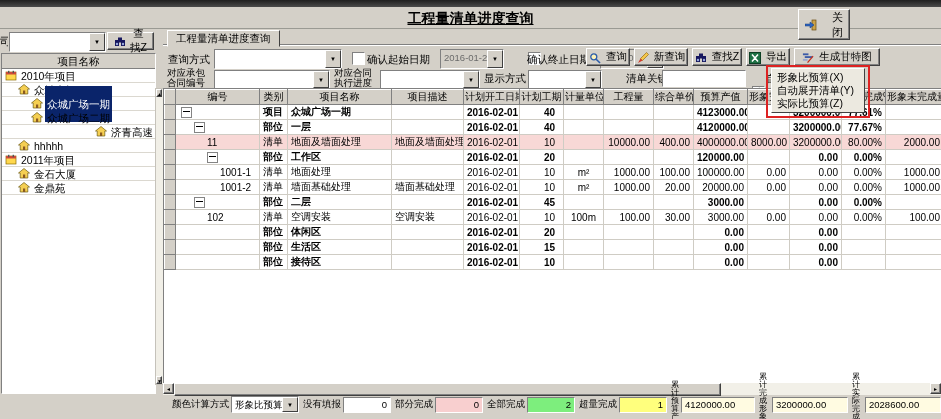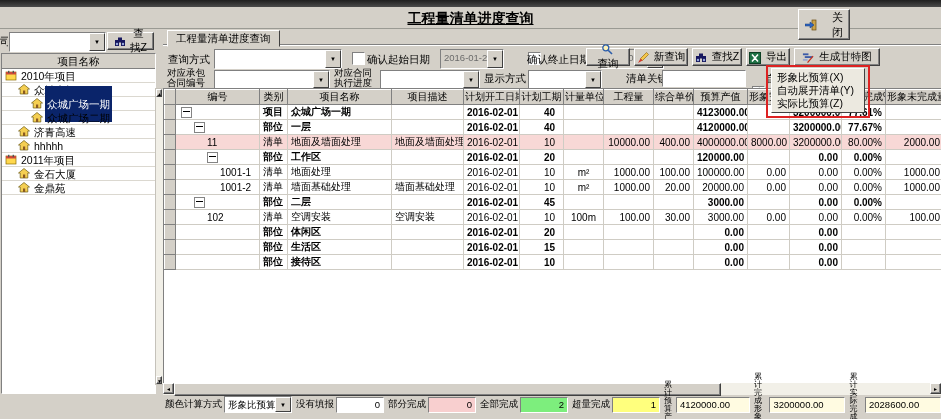--- a/index.html
+++ b/index.html
@@ -138,21 +138,21 @@
       </div>
       <div class="trow" style="padding-left: 29px;">
         <span class="ticon">
           <svg width="12" height="11" viewBox="0 0 12 11">
             <path d="M6 0.5 L11.5 5 L9.8 5 L9.8 10 L2.2 10 L2.2 5 L0.5 5 Z" fill="#f5cf52" stroke="#6b5a10" stroke-width="0.7"></path>
             <rect x="5" y="6.5" width="2.2" height="3.5" fill="#8a5a20"></rect>
           </svg>
         </span>
         <span class="lbl">众城广场二期</span>
       </div>
-      <div class="trow" style="padding-left: 16px;">
+      <div class="trow" style="padding-left: 16px; justify-content: flex-end;">
         <span class="ticon">
           <svg width="12" height="11" viewBox="0 0 12 11">
             <path d="M6 0.5 L11.5 5 L9.8 5 L9.8 10 L2.2 10 L2.2 5 L0.5 5 Z" fill="#f5cf52" stroke="#6b5a10" stroke-width="0.7"></path>
             <rect x="5" y="6.5" width="2.2" height="3.5" fill="#8a5a20"></rect>
           </svg>
         </span>
         <span class="lbl">济青高速</span>
       </div>
       <div class="trow" style="padding-left: 16px;">
         <span class="ticon">
@@ -218,21 +218,21 @@
     <span class="cbtn">▼</span>
 </div>
 <span class="abs chk" style="left:512px;top:52px"></span>
 <div class="abs flabel" style="left:527px;top:53px">确认终止日期</div>
 <div class="abs combo disabled" style="left:600px;top:49px;width:62px;height:18px">
   <span class="val">2016-02-26</span>
     <span class="cbtn">▼</span>
 </div>
 
 <div id="toolbar">
-    <button class="tbtn raised" style="left: 586px; width: 44px; flex-direction: column;">
+    <button class="tbtn raised" style="left: 586px; width: 44px;">
       <span class="ticon">
         <svg width="12" height="12" viewBox="0 0 12 12">
           <circle cx="4.8" cy="4.8" r="3" fill="#fdf2b8" stroke="#2a5caa" stroke-width="1.3"></circle>
           <line x1="7.2" y1="7.2" x2="11" y2="11" stroke="#2a5caa" stroke-width="1.6"></line>
         </svg>
       </span>
       <span>查询</span>
     </button>
     <button class="tbtn raised" style="left: 634px; width: 54px;">
       <span class="ticon">
@@ -587,21 +587,21 @@
 
 
 <div class="abs hscroll">
   <button class="hbtn raised" style="left:0">◄</button>
   <div class="hthumb raised"></div>
   <button class="hbtn raised" style="right:0">►</button>
 </div>
 
 
 <div class="abs status">
-  <span class="sl" style="margin-left:2px">颜色计算方式</span>
+  <span class="sl" style="margin-left:9px">颜色计算方式</span>
   <div class="combo" style="width:66px;height:15px;flex:none">
     <span class="val" style="font-size:9.5px">形象比预算</span>
     <span class="cbtn">▼</span>
   </div>
   <span id="legend" style="display:flex;align-items:center">
       <span class="sl">没有填报</span>
       <span class="sbox" style="background: rgb(255, 255, 255); width: 40px;">0</span>
       <span class="sl">部分完成</span>
       <span class="sbox" style="background: rgb(248, 207, 207); width: 40px;">0</span>
       <span class="sl">全部完成</span>

